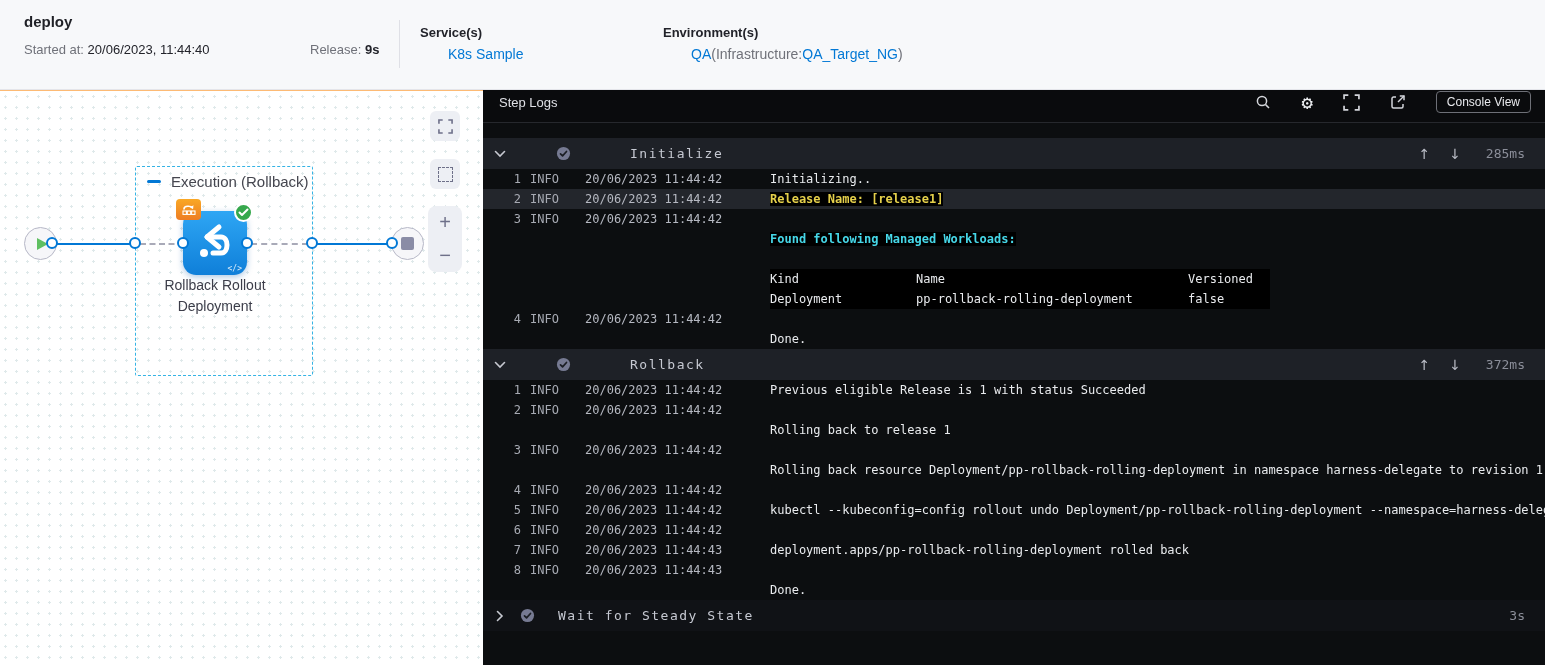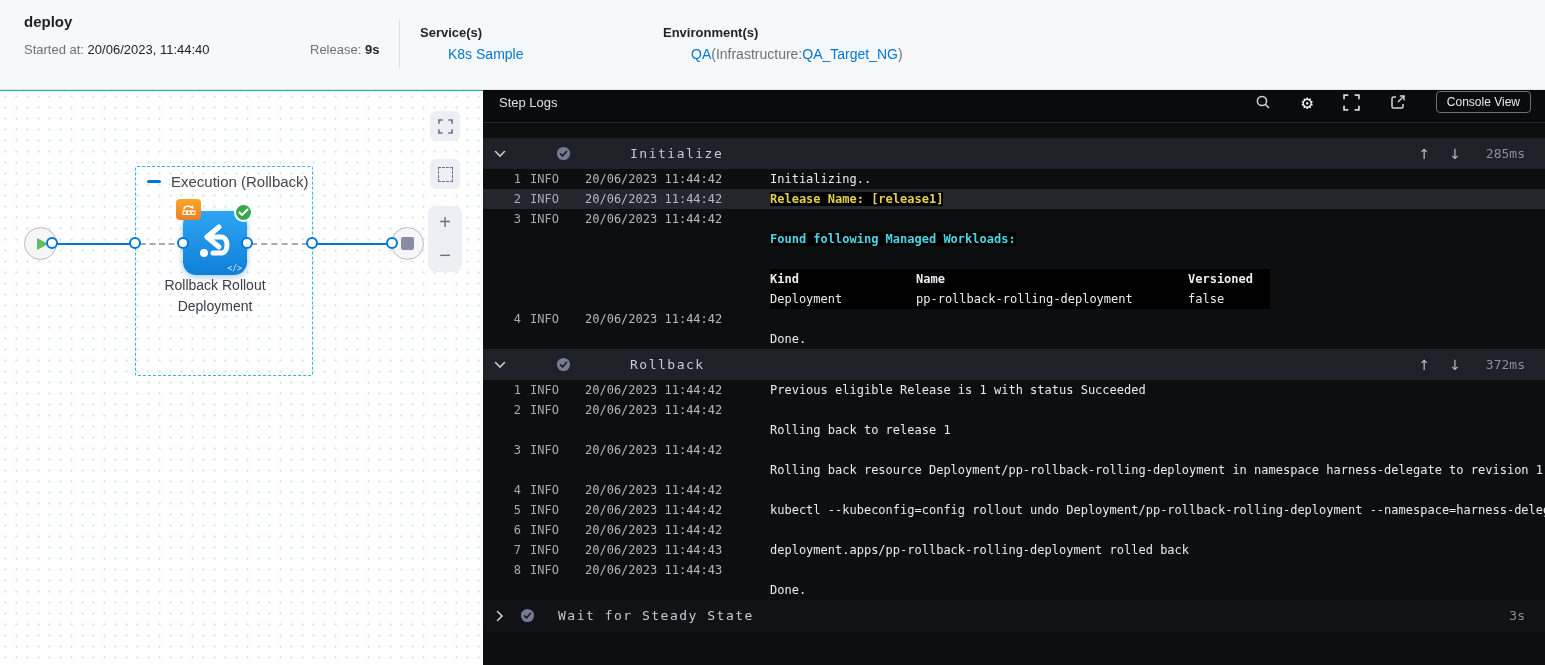--- a/index.html
+++ b/index.html
@@ -1,18 +1,18 @@
 <!DOCTYPE html>
 <html><head>
 <meta charset="utf-8">
 <style>
   * { margin:0; padding:0; box-sizing:border-box; }
   html,body { width:1545px; height:665px; overflow:hidden; }
   body { font-family:"Liberation Sans", sans-serif; }
-  .app { position:relative; width:1285px; height:665px; background:#14b8a6;border-radius:27px; }
+  .app { position:relative; width:1285px; height:665px; background:#fdba74;border-radius:27px; }
 
   
   .top { position:absolute; left:0; top:0; width:1545px; height:90px;
          background:#f7f8fa; border-bottom:1px solid #e4e5ea; }
   .top .title { position:absolute; left:24px; top:13px; font-size:15px; font-weight:bold; color:#1f2026; }
   .meta { position:absolute; left:24px; top:42px; font-size:13px; color:#6f7179; }
   .meta b { font-weight:normal; color:#22232a; }
   .duration { position:absolute; left:310px; top:42px; font-size:13px; color:#6f7179; }
   .duration b { font-weight:bold; color:#22232a; }
   .vdiv { position:absolute; left:399px; top:20px; width:1px; height:48px; background:#dfe0e6; }
@@ -94,21 +94,21 @@
   .ll .num { width:38px; text-align:right; color:#a7aab3; flex:none; }
   .ll .lvl { width:55px; margin-left:9px; color:#a7aab3; flex:none; }
   .ll .tm  { width:185px; color:#b6b9c2; flex:none; }
   .ll .msg { flex:1; color:#e9ebee; overflow:hidden; }
   .seg-y { color:#e5d04b; font-weight:bold; background:#000; }
   .seg-c { color:#46d7e8; font-weight:bold; background:#000; }
   .tblband { background:#000; display:inline-block; }
   .tc0 { display:inline-block; width:146px; }
   .tc1 { display:inline-block; width:272px; }
   .tc2 { display:inline-block; width:82px; }
-  .thead { font-weight:bold; }
+  .thead { font-weight:normal; }
 </style>
 </head>
 <body>
 
 <div class="app">
 
   <div class="top">
     <div class="title">deploy</div>
     <div class="meta"><span>Started at:</span> <b>20/06/2023, 11:44:40</b></div>
     <div class="duration"><span>Release:</span> <b>9s</b></div>

